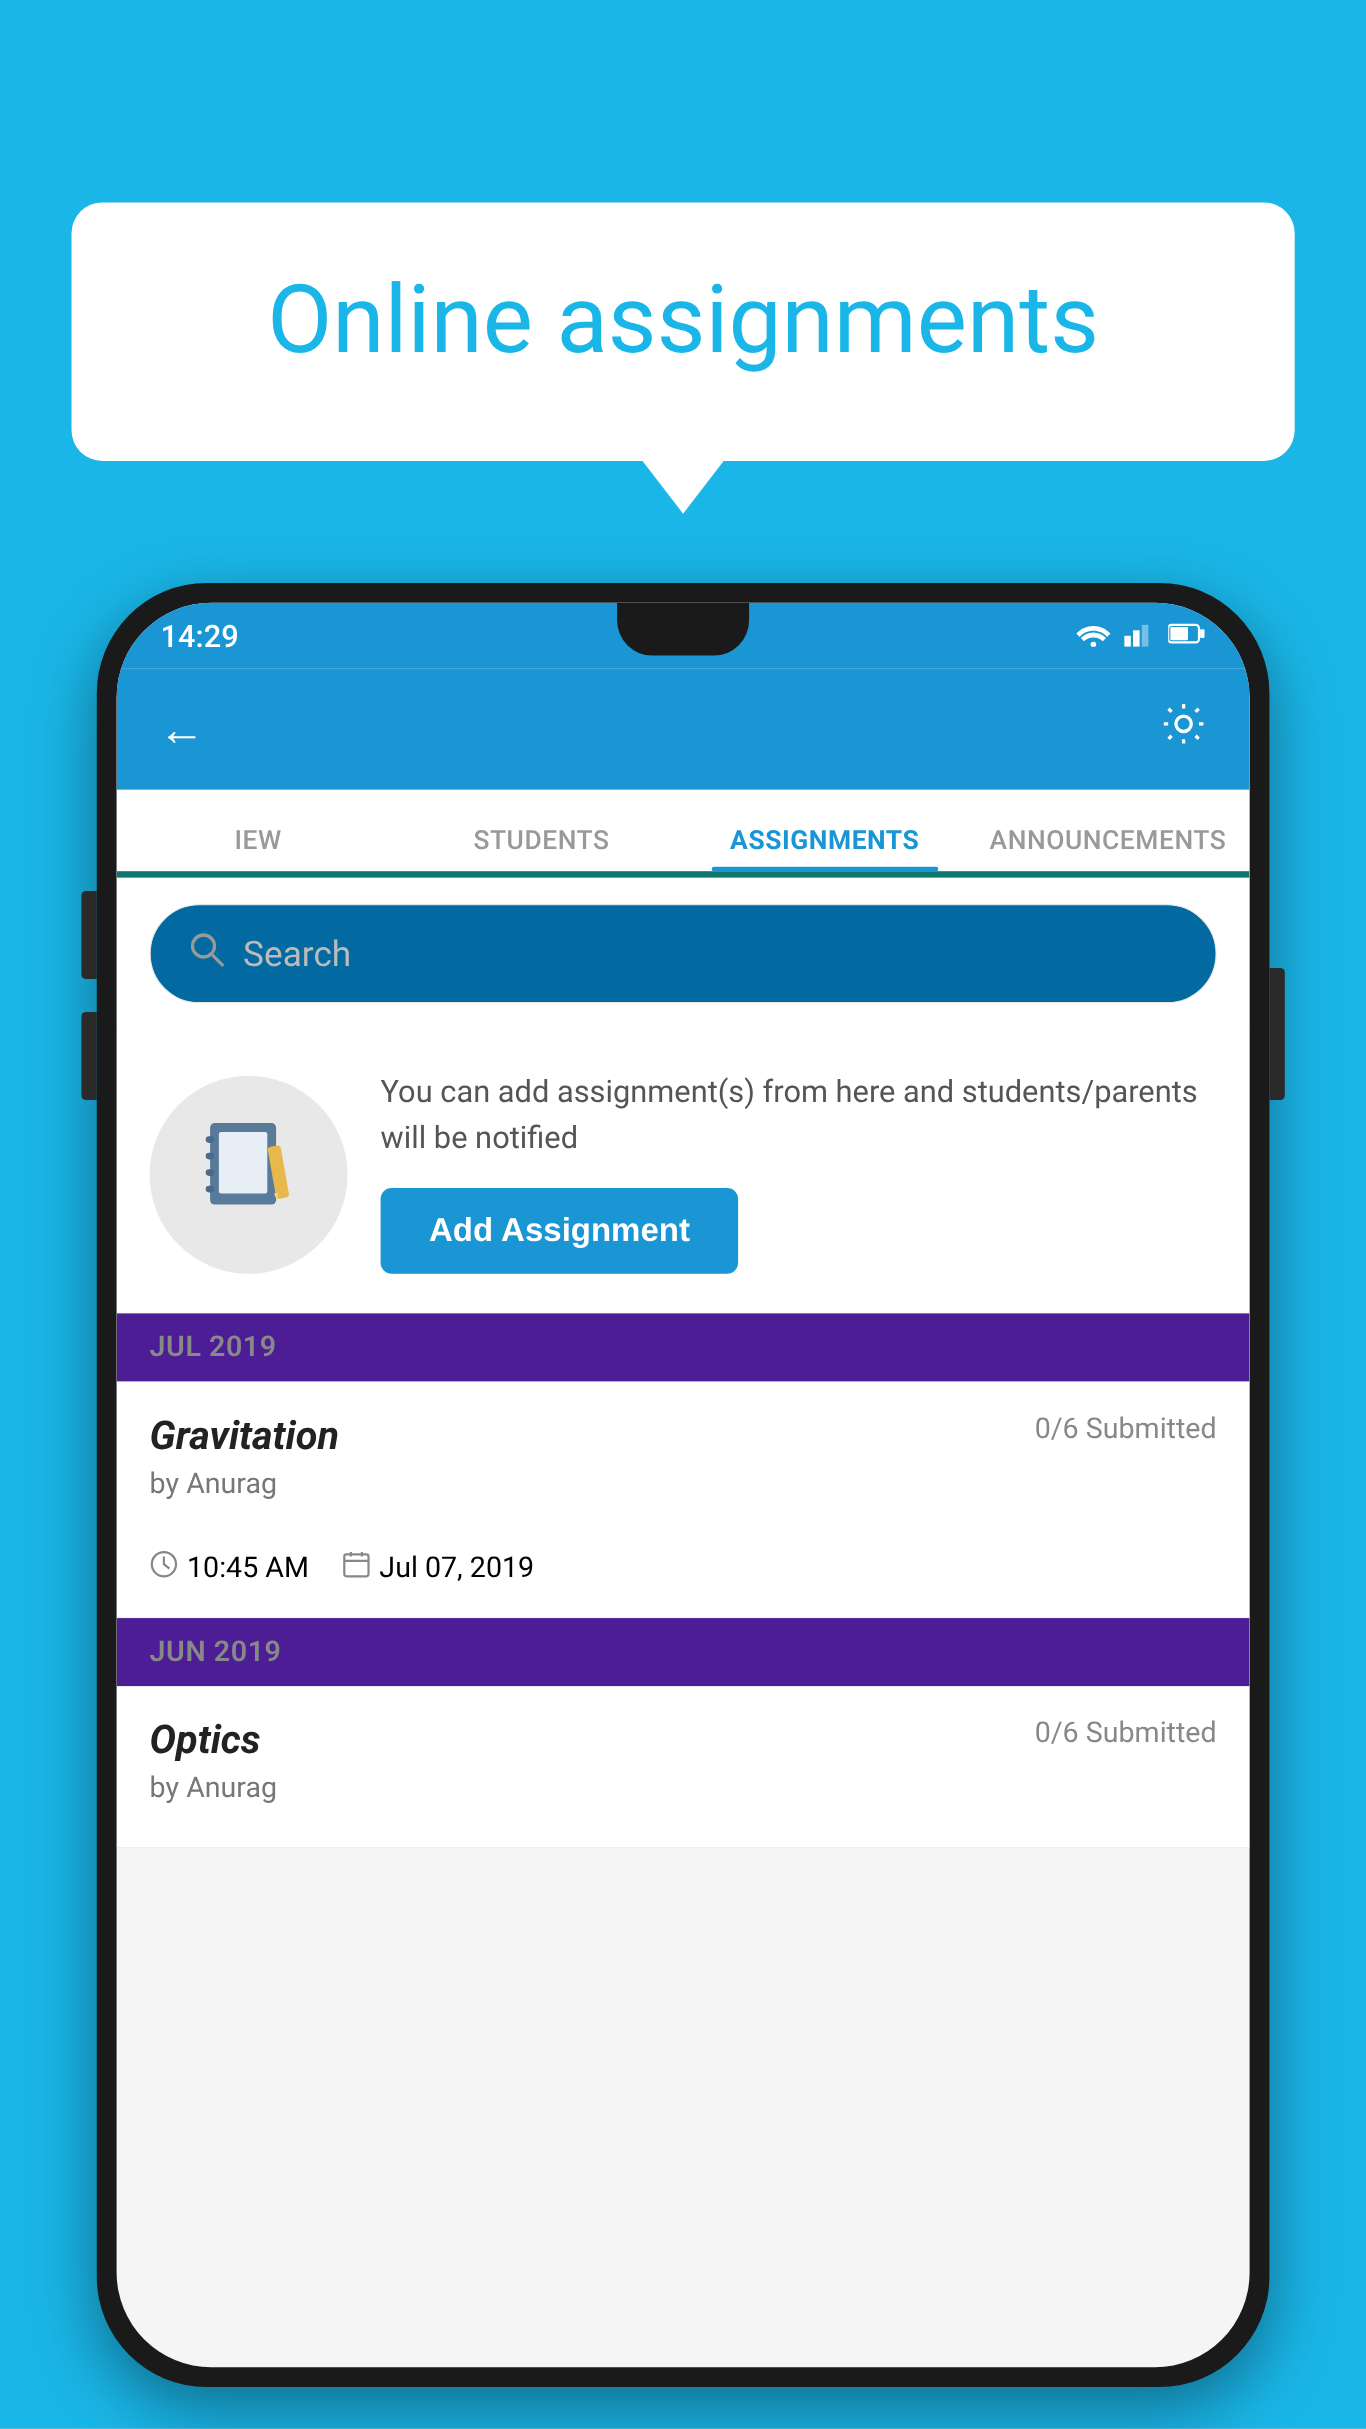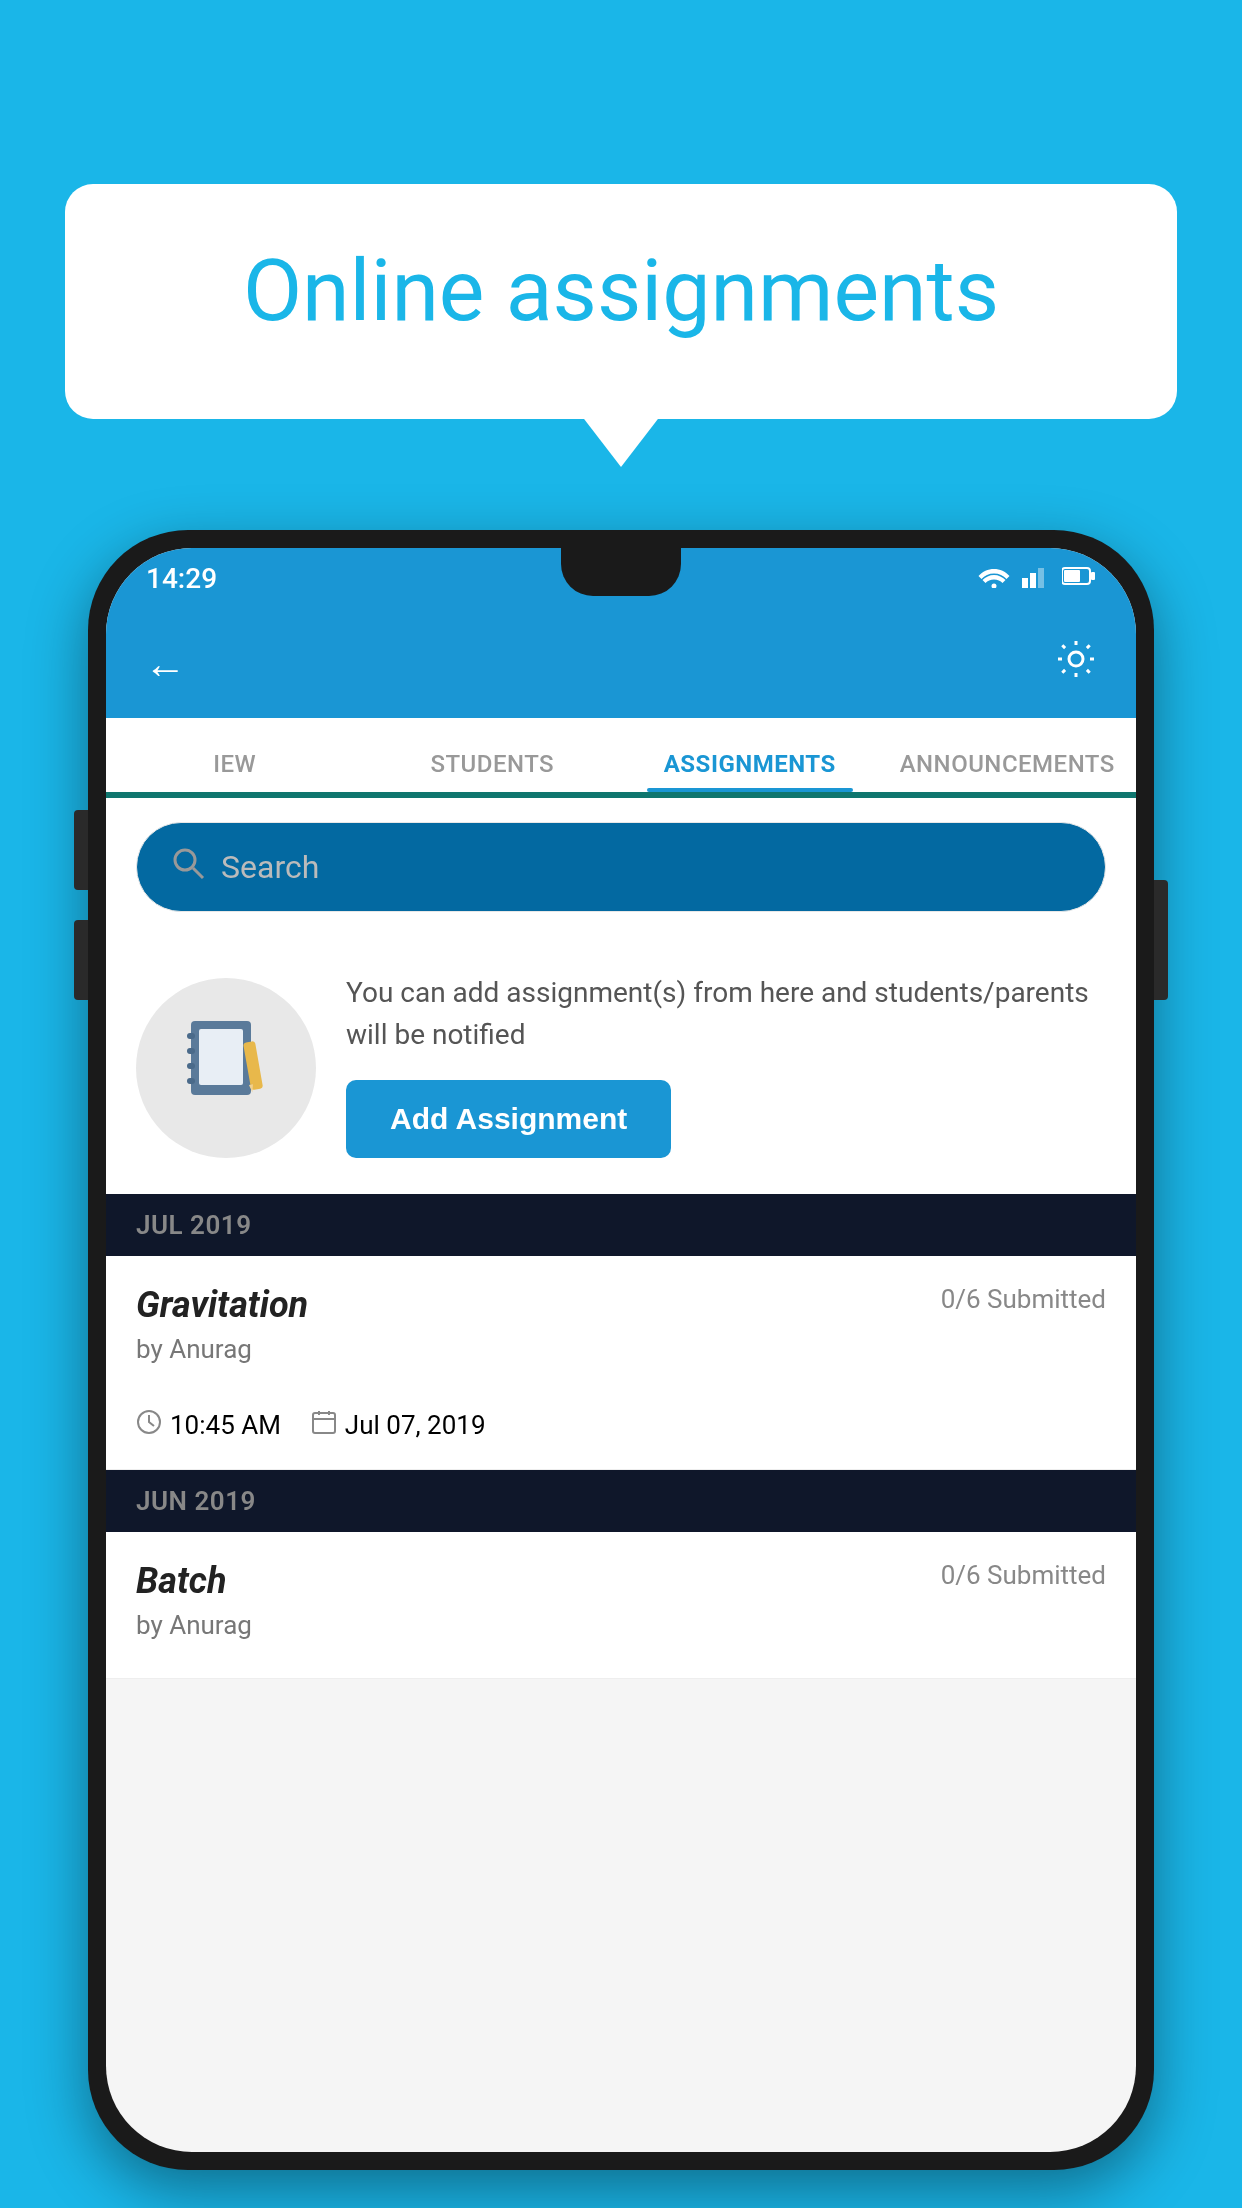--- a/index.html
+++ b/index.html
@@ -262,21 +262,21 @@
       border: none;
       border-radius: 10px;
       padding: 22px 44px;
       font-size: 30px;
       font-weight: 600;
       cursor: pointer;
     }
 
     
     .section-header {
-      background: #0f172a;
+      background: #4c1d95;
       padding: 16px 30px;
     }
 
     .section-label {
       font-size: 26px;
       color: #888;
       font-weight: 600;
       letter-spacing: 0.5px;
     }
 
@@ -514,21 +514,21 @@
             </div>
           </div>
         </div>
 
         <div class="section-header">
           <span class="section-label">JUN 2019</span>
         </div>
 
         <div class="assignment-item">
           <div class="assignment-row-top">
-            <span class="assignment-name">Batch</span>
+            <span class="assignment-name">Optics</span>
             <span class="assignment-status">0/6 Submitted</span>
           </div>
           <div class="assignment-author">by Anurag</div>
         </div>
 
       </div>
     </div>
   </div>
 </div>
 

